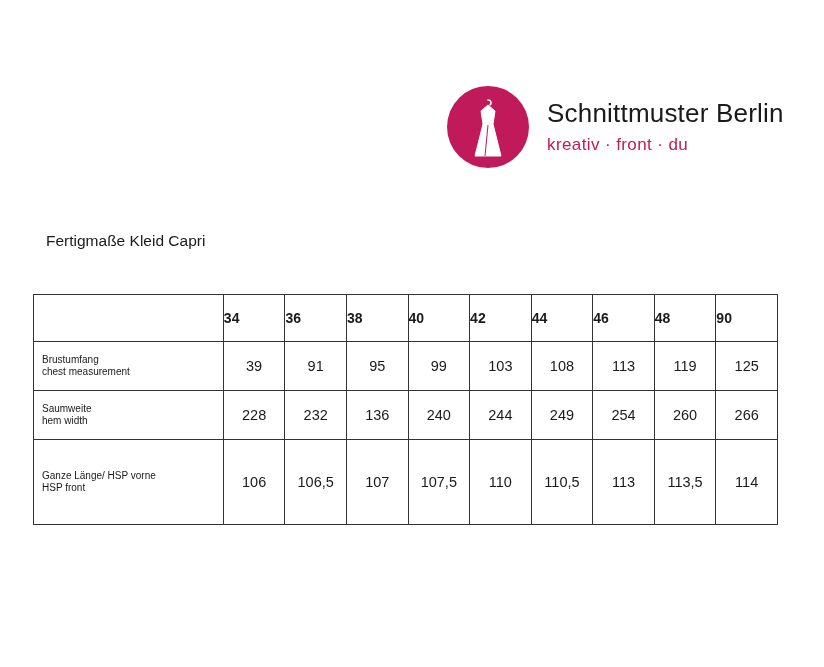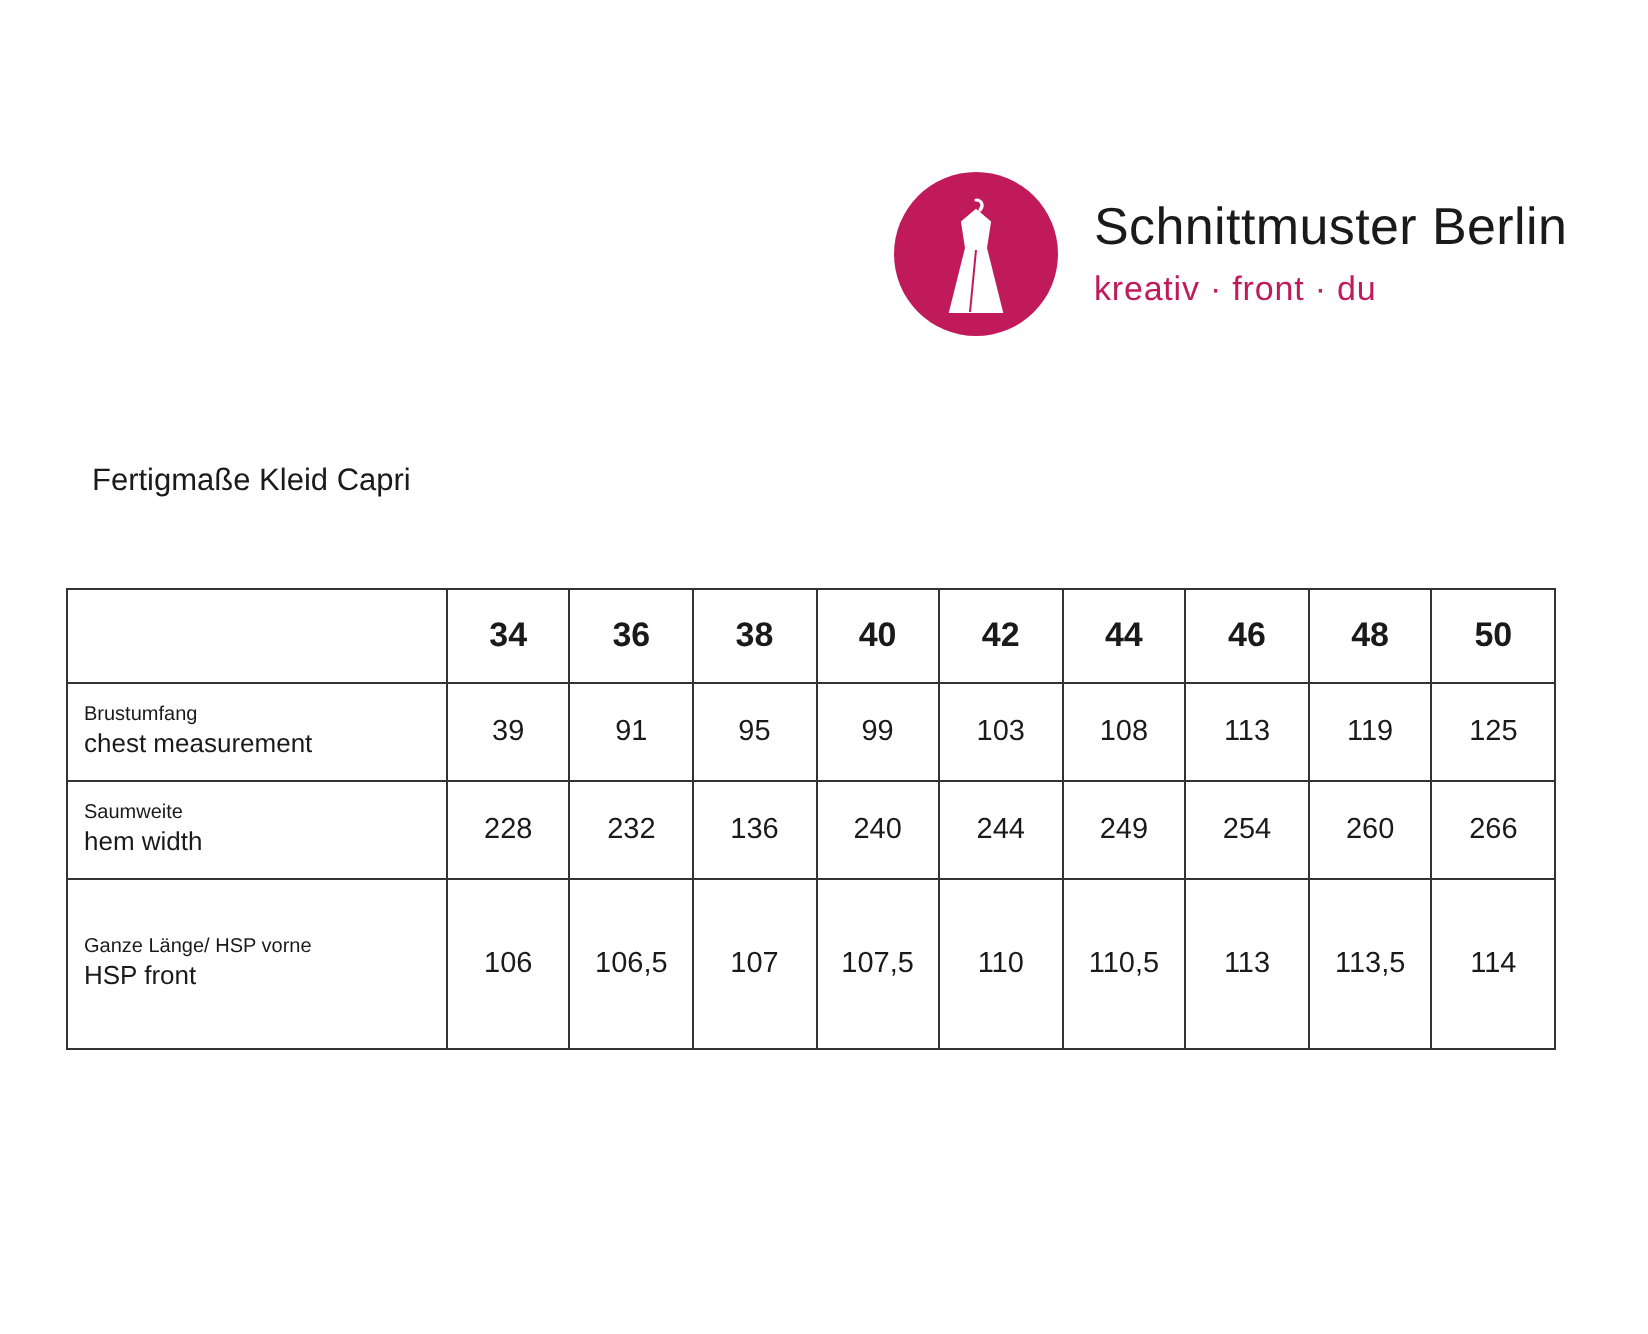--- a/index.html
+++ b/index.html
@@ -87,42 +87,42 @@
   table.sizes td, table.sizes th {
     border: 1px solid #333333;
     padding: 0;
     vertical-align: middle;
   }
   col.labelcol { width: 185px; }
   col.sizecol  { width: 60px; }
 
   thead th {
     height: 46px;
-    font-size: 17px;
+    font-size: 14px;
     font-weight: bold;
-    text-align: center;
+    text-align: left;
     color: #1a1a1a;
   }
   thead th.corner {
     border-top: 1px solid #333333;
     border-left: 1px solid #333333;
   }
   tbody td.rowlabel {
     padding: 8px 0 8px 8px;
     text-align: left;
     line-height: 1.25;
   }
   .lbl-de {
     display: block;
     font-size: 10px;
     color: #1a1a1a;
   }
   .lbl-en {
     display: block;
-    font-size: 13px;
+    font-size: 10px;
     color: #1a1a1a;
   }
   tbody td.val {
     text-align: center;
     font-size: 14.5px;
     color: #1a1a1a;
     height: 48px;
   }
   tbody tr.tall td { height: 68px; }
 </style>
@@ -168,21 +168,21 @@
       <tr>
         <th class="corner"></th>
         <th>34</th>
         <th>36</th>
         <th>38</th>
         <th>40</th>
         <th>42</th>
         <th>44</th>
         <th>46</th>
         <th>48</th>
-        <th>50</th>
+        <th>90</th>
       </tr>
     </thead>
     <tbody>
       <tr>
         <td class="rowlabel">
           <span class="lbl-de">Brustumfang</span>
           <span class="lbl-en">chest measurement</span>
         </td>
         <td class="val">39</td>
         <td class="val">91</td>

